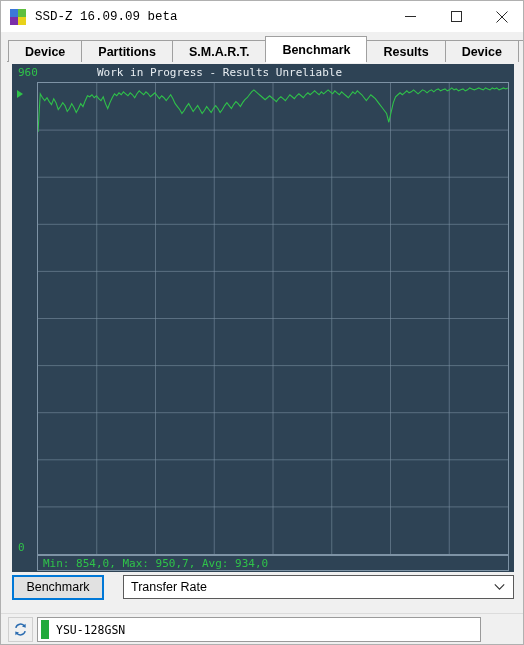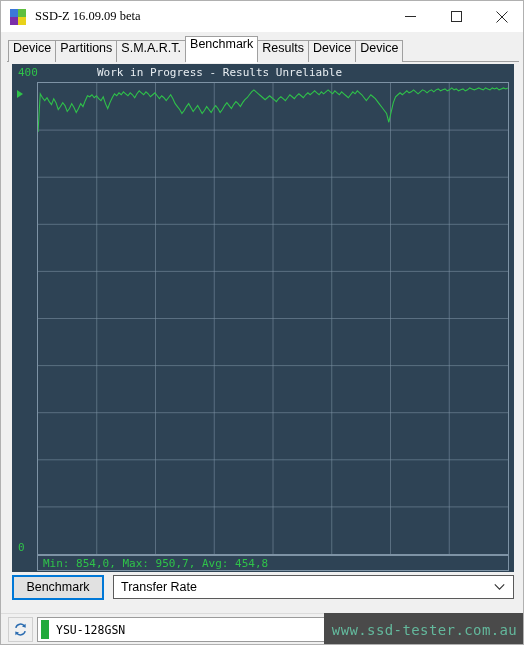--- a/index.html
+++ b/index.html
@@ -43,21 +43,21 @@
     grid-template-columns: 1fr 1fr;
     grid-template-rows: 1fr 1fr;
     flex: 0 0 auto;
   }
   #app-icon i { display: block; }
   #title-text {
     margin-left: 9px;
     font-size: 12.5px;
     color: #000000;
     white-space: nowrap;
-    font-family: Liberation Serif, serif;
+    font-family: Liberation Mono, monospace;
   }
   .win-btns {
     margin-left: auto;
     display: flex;
     height: 31px;
   }
   .win-btn {
     width: 46px; height: 31px;
     display: flex;
     align-items: center;
@@ -84,33 +84,34 @@
   .tab-row {
     position: absolute;
     left: 7px; bottom: 0;
     display: flex;
     align-items: flex-end;
     height: 26px;
     z-index: 2;
   }
   .tab {
     height: 22px;
-    padding: 0 4px;
-    display: flex;
-    align-items: flex-start;
+    padding: 0 16px;
+    display: flex;
+    align-items: center;
     justify-content: center;
     font-size: 12.5px;
     color: #000;
     background: #f0f0f0;
     border: 1px solid #a0a0a0;
     border-bottom: none;
     margin-right: -1px;
     box-sizing: border-box;
     white-space: nowrap;
     position: relative;
+    font-weight: bold;
   }
   .tab.active {
     height: 26px;
     background: #ffffff;
     z-index: 3;
     border-color: #a0a0a0;
   }
   .tab.active::after{
     content:"";
     position:absolute;
@@ -211,21 +212,21 @@
     border: 2px solid #0078d7;
     box-sizing: border-box;
     display: flex;
     align-items: center;
     justify-content: center;
     font-size: 12.5px;
     color: #000;
     cursor: default;
   }
   #mode-select {
-    margin-left: 9px;
+    margin-left: 19px;
     flex: 1 1 auto;
     height: 24px;
     background: #ffffff;
     border: 1px solid #5a5a5a;
     box-sizing: border-box;
     display: flex;
     align-items: center;
     position: relative;
     padding-left: 7px;
     font-size: 12.5px;
@@ -360,21 +361,21 @@
         </div>
         <div class="tab">
           <span>Device</span>
         </div>
       </div>
   </div>
 
   <div id="content-body">
 
     <div id="benchmark-panel">
-      <div id="axis-max-label">400</div>
+      <div id="axis-max-label">960</div>
       <div id="panel-title">Work in Progress - Results Unreliable</div>
       <div id="cursor-marker"></div>
       <div id="axis-min-label">0</div>
 
       <div id="plot-area">
         <svg id="plot-svg" viewBox="0 0 470 471" preserveAspectRatio="none">
           <g id="grid-lines">
               <line x1="0" y1="47.1" x2="470" y2="47.1" stroke="#7e93a5" stroke-width="1" opacity="0.55" vector-effect="non-scaling-stroke"></line>
               <line x1="0" y1="94.2" x2="470" y2="94.2" stroke="#7e93a5" stroke-width="1" opacity="0.55" vector-effect="non-scaling-stroke"></line>
               <line x1="0" y1="141.3" x2="470" y2="141.3" stroke="#7e93a5" stroke-width="1" opacity="0.55" vector-effect="non-scaling-stroke"></line>
@@ -390,21 +391,21 @@
               <line x1="235" y1="0" x2="235" y2="471" stroke="#7e93a5" stroke-width="1" opacity="0.55" vector-effect="non-scaling-stroke"></line>
               <line x1="293.75" y1="0" x2="293.75" y2="471" stroke="#7e93a5" stroke-width="1" opacity="0.55" vector-effect="non-scaling-stroke"></line>
               <line x1="352.5" y1="0" x2="352.5" y2="471" stroke="#7e93a5" stroke-width="1" opacity="0.55" vector-effect="non-scaling-stroke"></line>
               <line x1="411.25" y1="0" x2="411.25" y2="471" stroke="#7e93a5" stroke-width="1" opacity="0.55" vector-effect="non-scaling-stroke"></line>
             </g>
           <polyline id="trace-line" fill="none" stroke="#2fc24a" stroke-width="1.1" vector-effect="non-scaling-stroke" points="0.00,49.06 2.25,10.79 4.50,14.72 6.75,17.66 9.00,14.72 11.24,18.64 13.49,21.59 15.74,15.70 17.99,19.63 20.24,26.49 22.49,23.55 24.74,19.63 26.99,22.57 29.23,28.46 31.48,25.51 33.73,20.61 35.98,24.53 38.23,29.44 40.48,25.51 42.73,20.61 44.98,23.55 47.22,17.66 49.47,12.76 51.72,13.74 53.97,11.78 56.22,14.72 58.47,12.76 60.72,15.70 62.97,17.66 65.22,13.74 67.46,20.61 69.71,25.51 71.96,19.63 74.21,14.72 76.46,10.79 78.71,12.76 80.96,9.81 83.21,11.78 85.45,8.83 87.70,10.79 89.95,12.76 92.20,9.81 94.45,11.78 96.70,14.72 98.95,10.79 101.20,7.85 103.44,9.81 105.69,11.78 107.94,8.83 110.19,10.79 112.44,13.74 114.69,11.78 116.94,9.81 119.19,12.76 121.44,15.70 123.68,12.76 125.93,14.72 128.18,17.66 130.43,14.72 132.68,11.78 134.93,15.70 137.18,20.61 139.43,23.55 141.67,26.49 143.92,30.42 146.17,27.48 148.42,23.55 150.67,20.61 152.92,24.53 155.17,28.46 157.42,25.51 159.67,22.57 161.91,26.49 164.16,30.42 166.41,27.48 168.66,23.55 170.91,26.49 173.16,29.44 175.41,25.51 177.66,22.57 179.90,25.51 182.15,29.44 184.40,26.49 186.65,22.57 188.90,19.63 191.15,22.57 193.40,25.51 195.65,21.59 197.89,18.64 200.14,20.61 202.39,23.55 204.64,19.63 206.89,16.68 209.14,14.72 211.39,11.78 213.64,8.83 215.89,6.87 218.13,8.83 220.38,10.79 222.63,12.76 224.88,14.72 227.13,16.68 229.38,14.72 231.63,12.76 233.88,14.72 236.12,16.68 238.37,18.64 240.62,15.70 242.87,13.74 245.12,15.70 247.37,17.66 249.62,14.72 251.87,11.78 254.11,13.74 256.36,15.70 258.61,12.76 260.86,10.79 263.11,12.76 265.36,14.72 267.61,11.78 269.86,9.81 272.11,11.78 274.35,9.81 276.60,7.85 278.85,9.81 281.10,11.78 283.35,8.83 285.60,10.79 287.85,8.83 290.10,6.87 292.34,8.83 294.59,10.79 296.84,7.85 299.09,9.81 301.34,11.78 303.59,8.83 305.84,10.79 308.09,12.76 310.33,14.72 312.58,11.78 314.83,8.83 317.08,10.79 319.33,7.85 321.58,9.81 323.83,11.78 326.08,14.72 328.33,17.66 330.57,14.72 332.82,11.78 335.07,13.74 337.32,15.70 339.57,18.64 341.82,21.59 344.07,24.53 346.32,27.48 348.56,30.42 350.81,39.25 353.06,29.44 355.31,19.63 357.56,13.74 359.81,11.78 362.06,9.81 364.31,11.78 366.56,9.81 368.80,7.85 371.05,9.81 373.30,8.83 375.55,6.87 377.80,8.83 380.05,10.79 382.30,8.83 384.55,6.87 386.79,7.85 389.04,9.81 391.29,7.85 393.54,6.87 395.79,8.83 398.04,6.87 400.29,5.89 402.54,7.85 404.78,6.87 407.03,5.89 409.28,7.85 411.53,6.87 413.78,4.91 416.03,6.87 418.28,5.89 420.53,7.85 422.78,6.87 425.02,5.89 427.27,7.85 429.52,6.87 431.77,4.91 434.02,5.89 436.27,6.87 438.52,5.89 440.77,4.91 443.01,5.89 445.26,6.87 447.51,4.91 449.76,5.89 452.01,6.87 454.26,4.91 456.51,5.89 458.76,4.91 461.00,6.87 463.25,5.89 465.50,4.91 467.75,5.89 470.00,4.91"></polyline>
         </svg>
       </div>
 
       <div id="stats-box">
-        <span id="stats-text">Min: 854,0, Max: 950,7, Avg: 454,8</span>
+        <span id="stats-text">Min: 854,0, Max: 950,7, Avg: 934,0</span>
       </div>
     </div>
 
     <div id="controls-row">
       <div id="benchmark-button">Benchmark</div>
       <div id="mode-select">
         <span>Transfer Rate</span>
         <svg id="mode-chevron" width="11" height="7" viewBox="0 0 11 7">
           <polyline points="0.8,0.8 5.5,5.6 10.2,0.8" fill="none" stroke="#333" stroke-width="1.1"></polyline>
         </svg>
@@ -420,17 +421,14 @@
         <path d="M13 9.8 A5.2 5.2 0 0 1 3.6 11.4" fill="none" stroke="#2b6cb0" stroke-width="1.6"></path>
         <polygon points="2.6,14.2 2.4,10.0 6.4,11.1" fill="#2b6cb0"></polygon>
       </svg>
     </div>
     <div id="drive-field">
       <div id="drive-health-bar"></div>
       <span id="drive-name">YSU-128GSN</span>
     </div>
   </div>
 
-  <div id="watermark">
-    <span id="watermark-text">www.ssd-tester.com.au</span>
-  </div>
 
 </div>
 
 </body></html>

